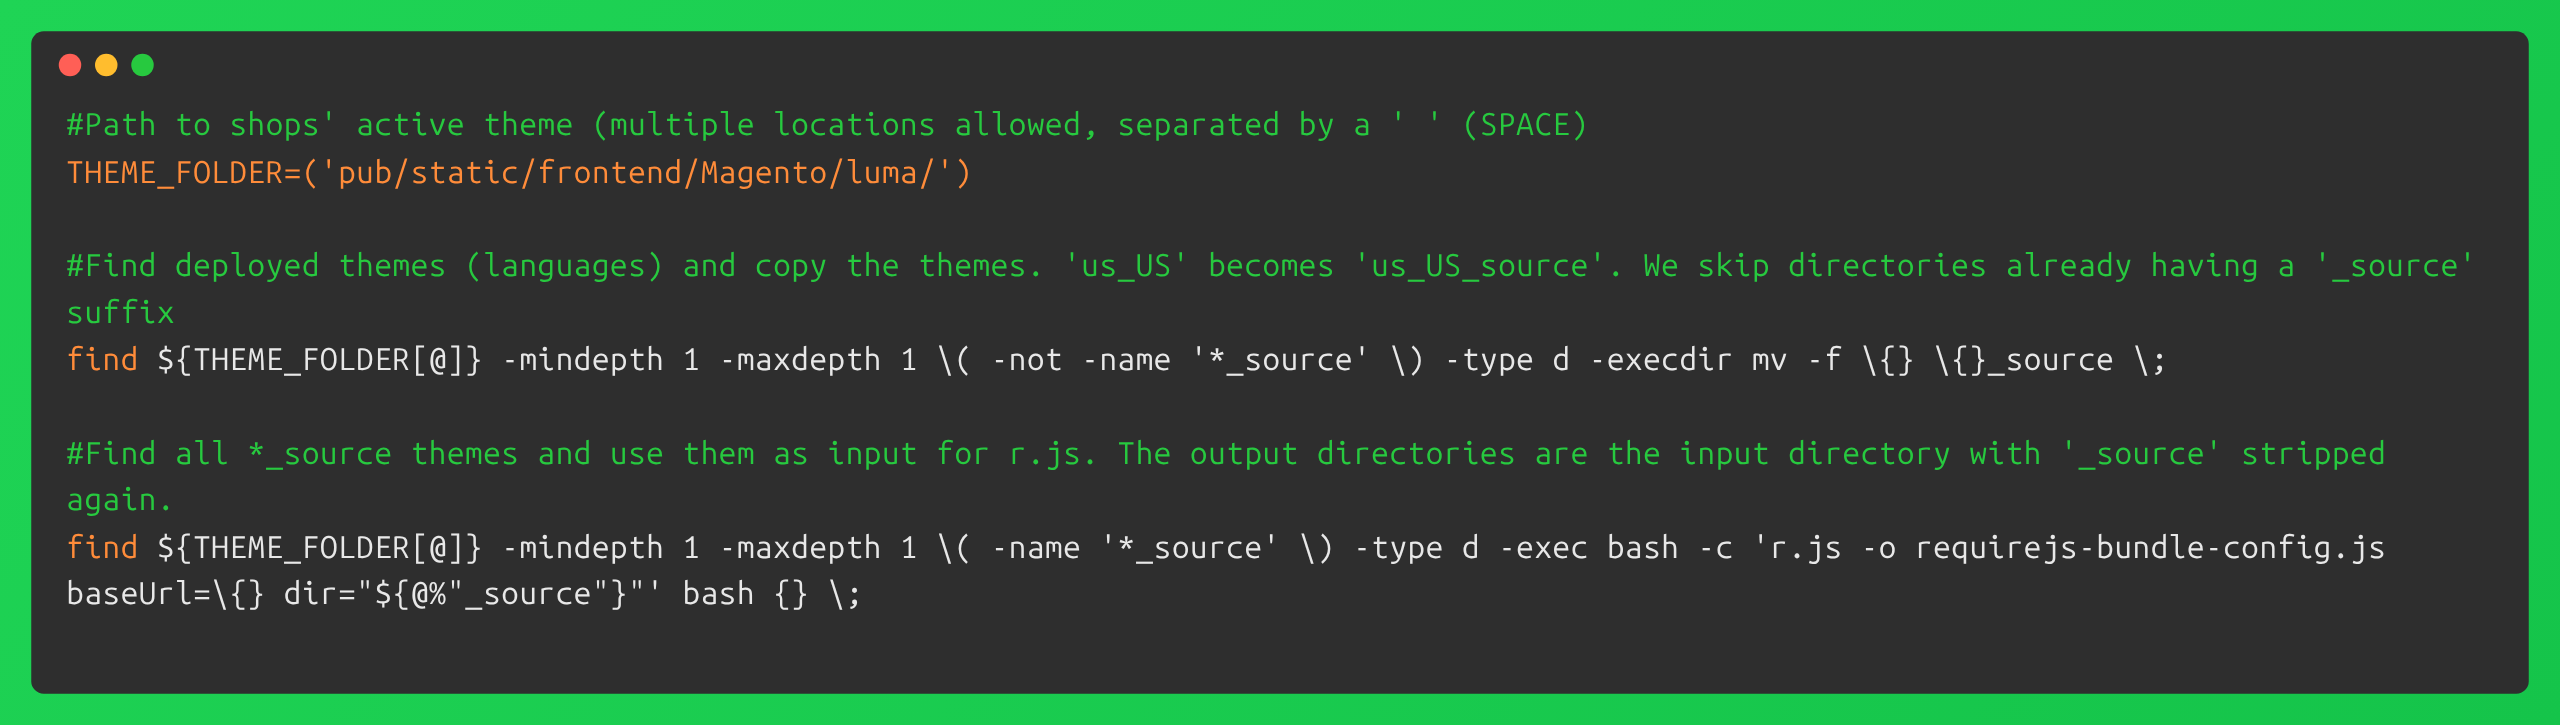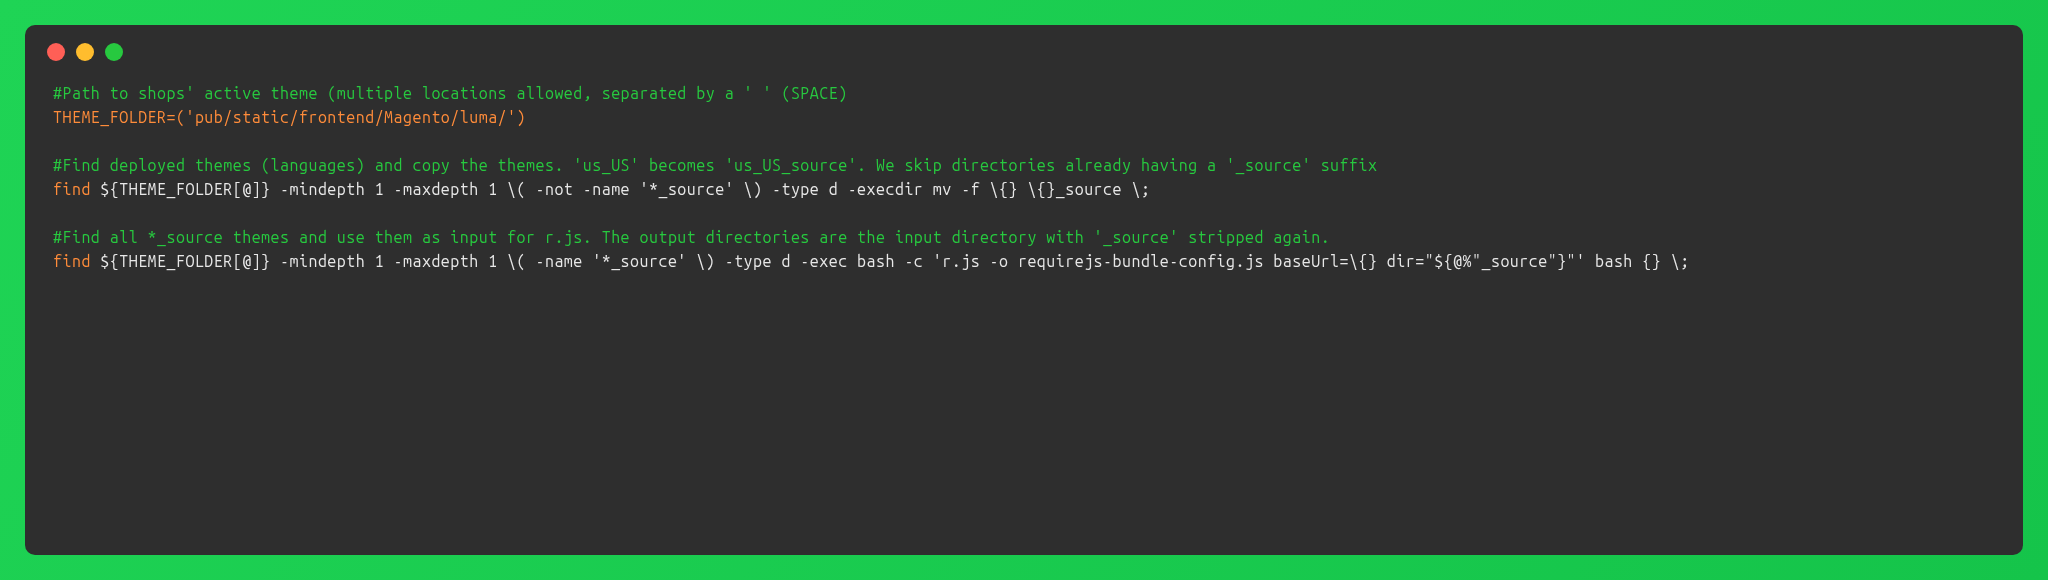--- a/index.html
+++ b/index.html
@@ -31,21 +31,21 @@
     .dot {
       width: 18px;
       height: 18px;
       border-radius: 50%;
     }
     .dot-red { background: #ff5f56; }
     .dot-yellow { background: #ffbd2e; }
     .dot-green { background: #27c93f; }
     .code-area {
       padding: 20px 28px 28px 28px;
-      font-size: 16px;
+      font-size: 25px;
       line-height: 1.5;
       color: #e8e8e8;
       white-space: pre-wrap;
       word-wrap: break-word;
       letter-spacing: 0.5px;
     }
     .comment { color: #27c93f; }
     .var-assign { color: #ff8c3a; }
     .cmd { color: #ff8c3a; }
     .default { color: #e8e8e8; }

